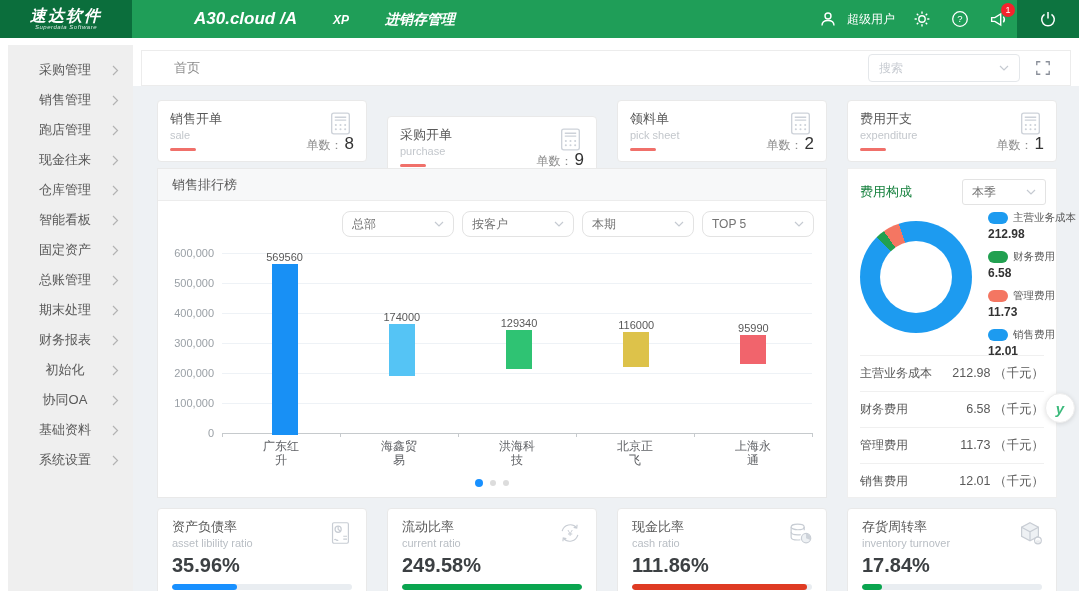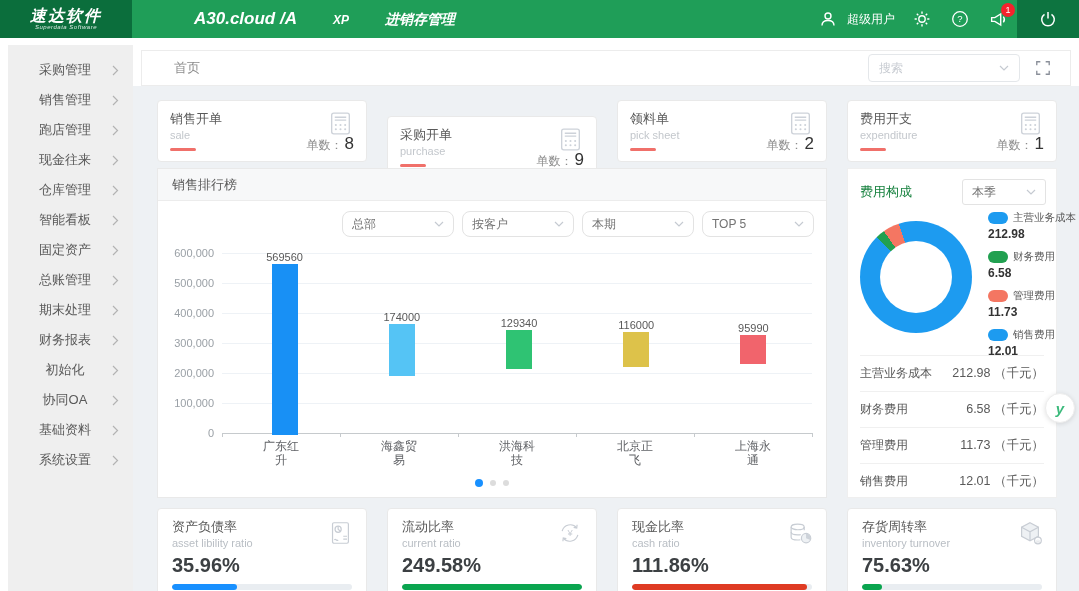--- a/index.html
+++ b/index.html
@@ -564,21 +564,21 @@
 
   <div class="kcard" style="left: 847px;">
     <div class="t">存货周转率</div>
     <div class="s">inventory turnover</div>
     <span class="icon"><svg id="def-box" width="28" height="28" viewBox="0 0 30 30" fill="none" stroke="#c8cdd4" stroke-width="1.3">
           <path d="M15 4l9 4.8v9.8L15 23.4l-9-4.8V8.8L15 4z" fill="#eef1f4"></path>
           <path d="M6 8.8l9 4.8 9-4.8M15 13.6v9.8"></path>
           <circle cx="23.5" cy="23" r="3.6" fill="#fff"></circle>
           <text x="23.5" y="25.6" text-anchor="middle" font-size="5.5" fill="#c8cdd4" stroke="none">◎</text>
         </svg></span>
-    <div class="v">75.63%</div>
+    <div class="v">17.84%</div>
     <div class="ptrack">
         <div class="pfill" style="width: 11%; background: rgb(10, 165, 79);"></div>
       </div>
 
   </div>
 </div>
 
 <div class="float-btn">
   <span id="floatGlyph" style="color: rgb(60, 186, 124);">y</span>
 </div>

